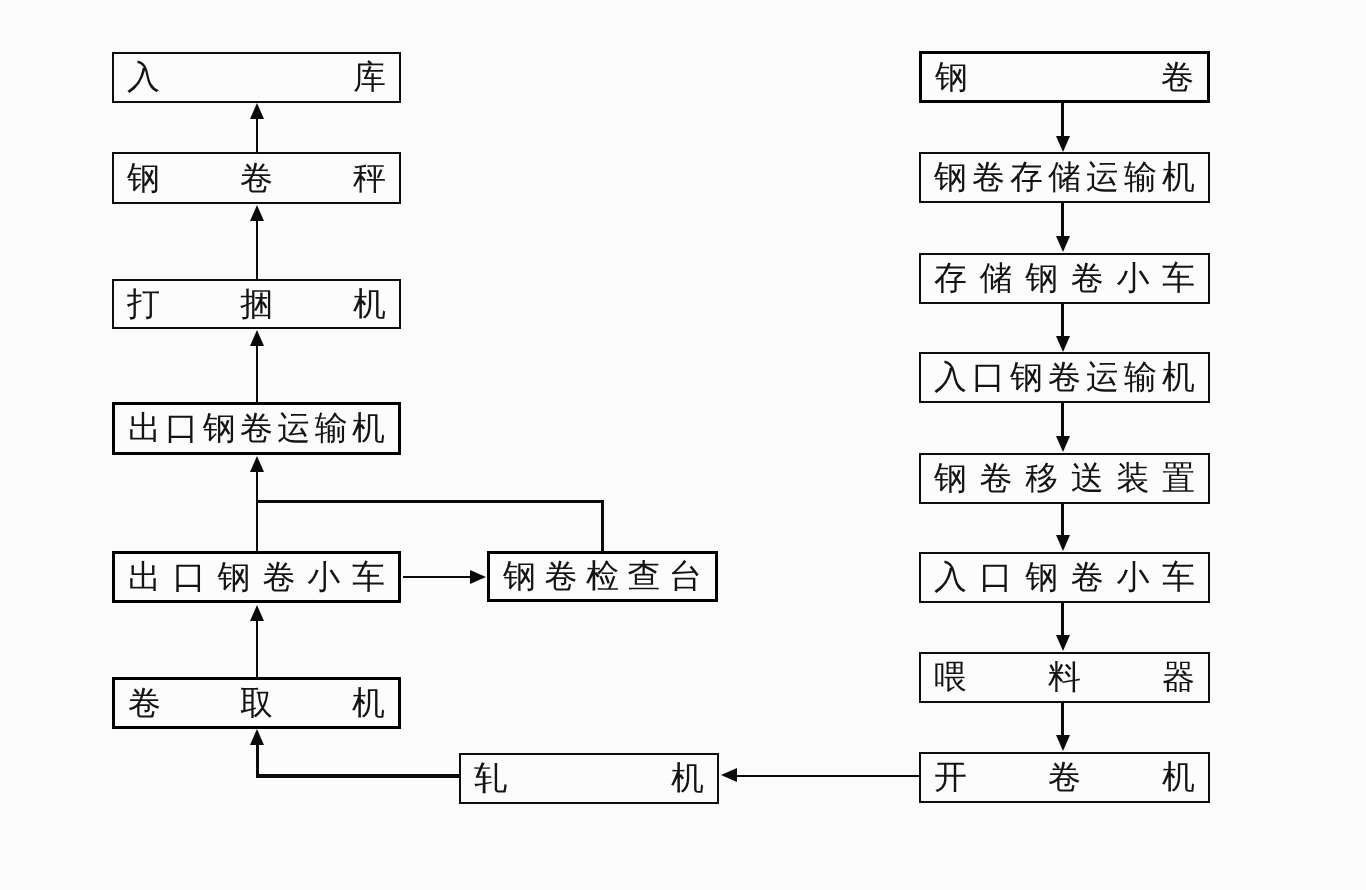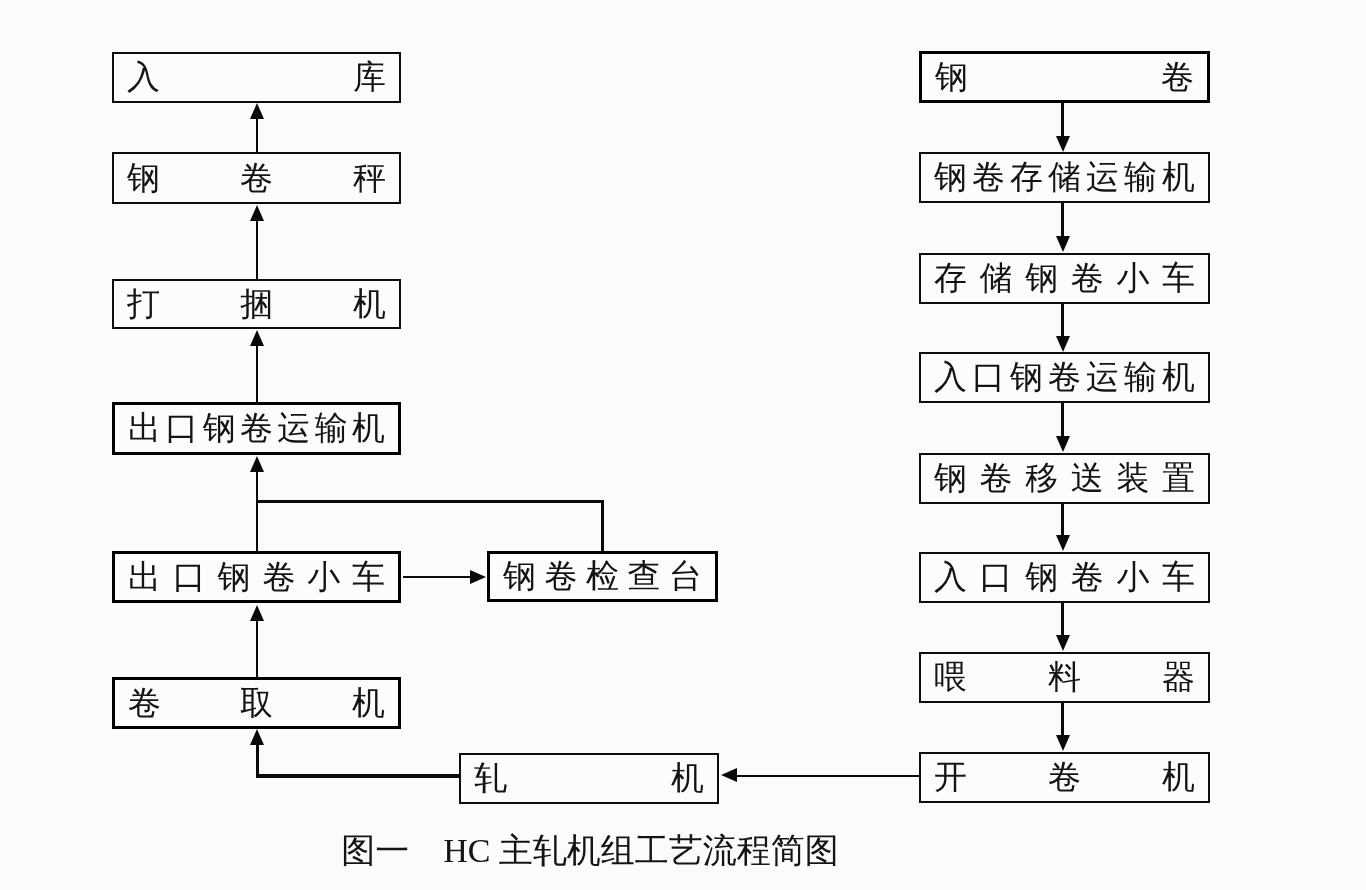--- a/index.html
+++ b/index.html
@@ -205,15 +205,14 @@
   <div class="line" style="left:601px;top:500px;width:3px;height:51px"></div>
   <div class="line" style="left:256px;top:500px;width:348px;height:3px"></div>
 
   <div class="line" style="left:737px;top:775px;width:182px;height:2px"></div>
   <div class="arr arr-left" style="left:721px;top:768px"></div>
 
   <div class="line" style="left:256px;top:774px;width:203px;height:4px"></div>
   <div class="line" style="left:256px;top:744px;width:3px;height:32px"></div>
   <div class="arr arr-up" style="left:250px;top:729px"></div>
 
-  <div class="caption">图一　HC 主轧机组工艺流程简图</div>
 
 </div>
 
 </body></html>

